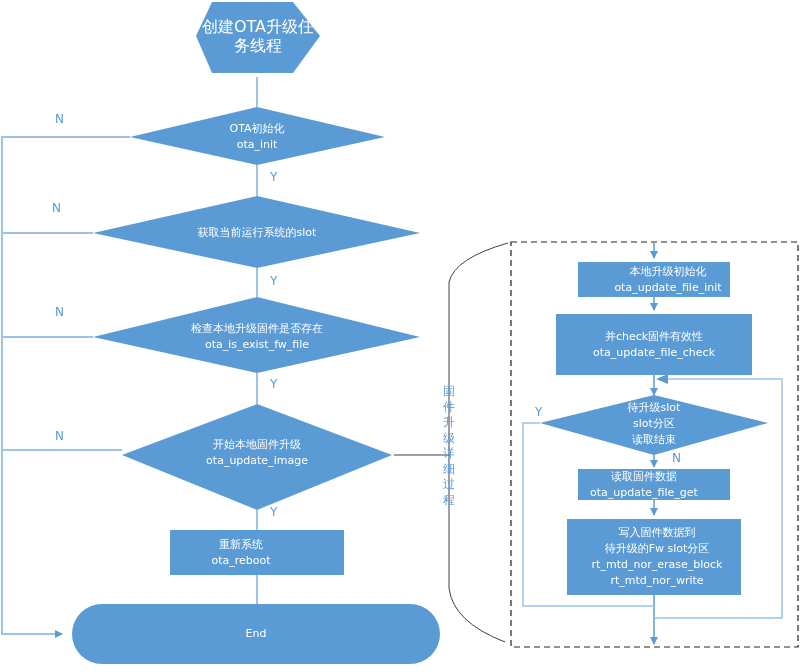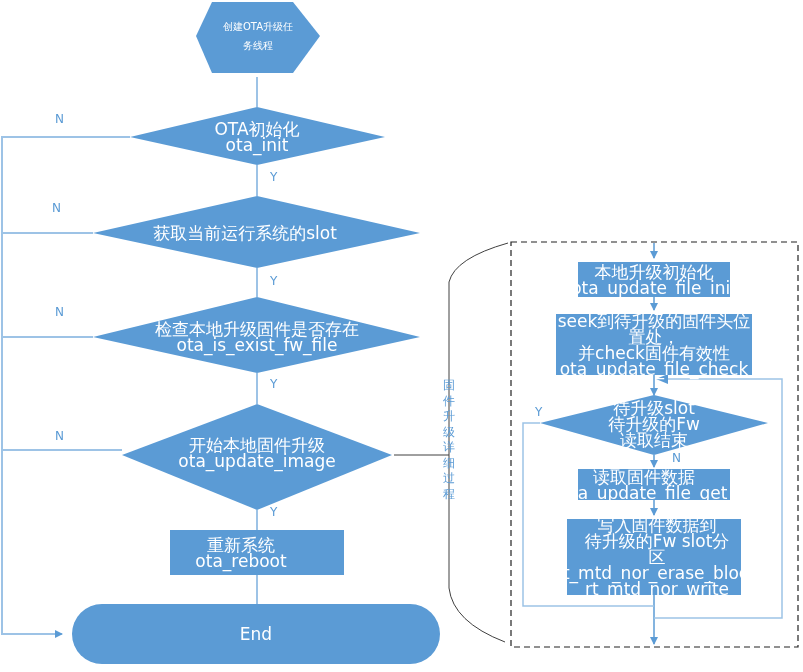--- a/index.html
+++ b/index.html
@@ -1,24 +1,24 @@
 <!DOCTYPE html>
 <html><head>
 <meta charset="utf-8">
 <style>
   html, body { margin: 0; padding: 0; background: #ffffff; }
   body { width: 803px; height: 672px; position: relative; overflow: hidden;
          font-family: "DejaVu Sans", sans-serif; }
   svg { position: absolute; left: 0; top: 0; }
-  .node-text { position: absolute; color: #ffffff; text-align: center; font-size: 17px;
+  .node-text { position: absolute; color: #ffffff; text-align: center; font-size: 11px;
                line-height: 16px; display: flex; flex-direction: column; justify-content: center;
                align-items: center; }
   .lbl { position: absolute; color: #5b9bd5; font-size: 12px; }
   .vlabel { position: absolute; color: #5b9bd5; font-size: 12px; width: 14px;
-            line-height: 15.5px; text-align: center; word-break: break-all; background: transparent; }
+            line-height: 15.5px; text-align: center; word-break: break-all; background: transparent; margin-top: 6px; }
 </style>
 </head>
 <body>
 
 <svg width="803" height="672">
   <defs>
     <marker id="arr" markerWidth="8" markerHeight="8" refX="7" refY="4" orient="auto" markerUnits="userSpaceOnUse">
       <path d="M0,0 L8,4 L0,8 z" fill="#5b9bd5"></path>
     </marker>
   </defs>
@@ -64,59 +64,58 @@
   </g>
   <path d="M656,379 L668,374 L668,384 z" fill="#5b9bd5"></path>
 
   <rect x="578" y="262" width="152" height="35" fill="#5b9bd5"></rect>
   <rect x="556" y="314" width="196" height="61" fill="#5b9bd5"></rect>
   <polygon points="654,395 768,423 654,455 540,423" fill="#5b9bd5"></polygon>
   <rect x="578" y="469" width="152" height="31" fill="#5b9bd5"></rect>
   <rect x="567" y="519" width="174" height="76" fill="#5b9bd5"></rect>
 </svg>
 
-<div class="node-text" style="left:196px;top:16px;width:124px;height:40px;font-size:10px;line-height:19px;">
+<div class="node-text" style="left:196px;top:16px;width:124px;height:40px;font-size:16px;line-height:19px;">
   <span>创建OTA升级任</span>
   <span>务线程</span>
 </div>
 <div class="node-text" style="left:157px;top:120px;width:200px;height:34px;">
   <span>OTA初始化</span>
   <span>ota_init</span>
 </div>
-<div class="node-text" style="left:95px;top:216px;width:300px;height:34px;gap:28px;">
+<div class="node-text" style="left:107px;top:216px;width:300px;height:34px;gap:28px;">
   <span>获取当前运行系统的slot</span>
 </div>
 <div class="node-text" style="left:107px;top:320px;width:300px;height:34px;">
   <span>检查本地升级固件是否存在</span>
   <span>ota_is_exist_fw_file</span>
 </div>
 <div class="node-text" style="left:157px;top:436px;width:200px;height:34px;">
   <span>开始本地固件升级</span>
   <span>ota_update_image</span>
 </div>
 <div class="node-text" style="left:154px;top:536px;width:174px;height:34px;">
   <span>重新系统</span>
   <span>ota_reboot</span>
 </div>
 <div class="node-text" style="left:72px;top:604px;width:368px;height:60px;">
   <span>End</span>
 </div>
 
-<div class="node-text" style="left:578px;top:263px;width:152px;height:34px;">
+<div class="node-text" style="left:578px;top:263px;width:152px;height:34px;padding-left:14px;">
   <span>本地升级初始化</span>
   <span>ota_update_file_init</span>
 </div>
 <div class="node-text" style="left:556px;top:315px;width:196px;height:59px;">
-  <span>seek到待升级的固件头位置处，</span>
   <span>并check固件有效性</span>
   <span>ota_update_file_check</span>
 </div>
 <div class="node-text" style="left:590px;top:398px;width:128px;height:52px;">
   <span>待升级slot</span>
-  <span>待升级的Fw</span>
+  <span>slot分区</span>
   <span>读取结束</span>
 </div>
 <div class="node-text" style="left:578px;top:469px;width:132px;height:31px;">
   <span>读取固件数据</span>
   <span>ota_update_file_get</span>
 </div>
 <div class="node-text" style="left:552px;top:522px;width:146px;height:70px;margin-left:32px;">
   <span>写入固件数据到</span>
   <span>待升级的Fw slot分区</span>
   <span>rt_mtd_nor_erase_block</span>

